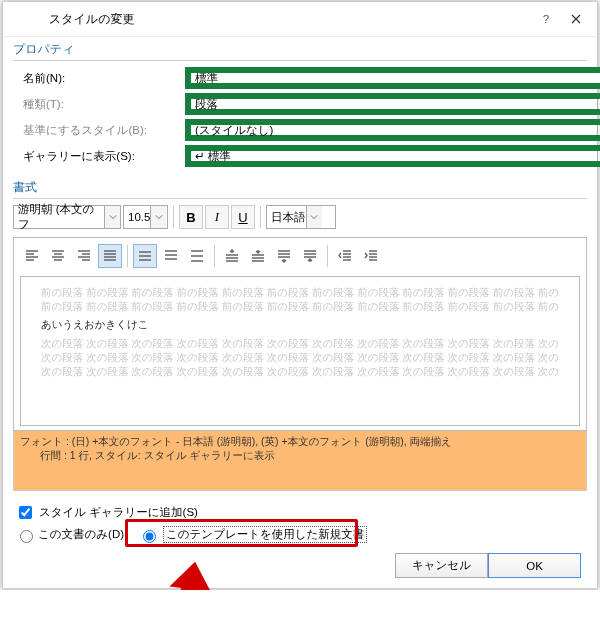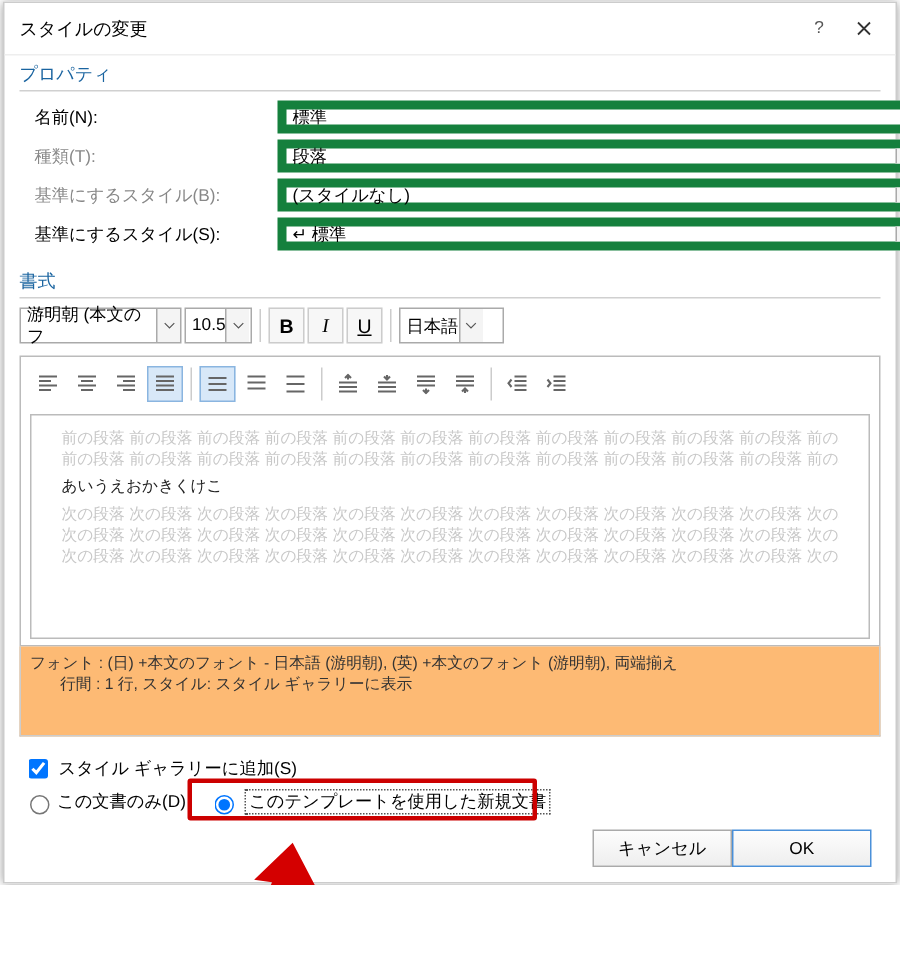--- a/index.html
+++ b/index.html
@@ -1,20 +1,20 @@
 <!DOCTYPE html>
 <html><head>
 <meta charset="utf-8">
 <style>
   * { box-sizing: border-box; }
   body { margin: 0; padding: 0; font-family: "Meiryo UI", "MS UI Gothic", sans-serif; font-size: 11.5px; background: #fff; }
   .shadow-wrap { width: 596px; margin: 1px auto; box-shadow: 0 0 6px rgba(0,0,0,.4); background:#fff; position:relative; }
   .win { background: #fff; border: 1px solid #ccc; }
   .titlebar { display:flex; align-items:center; padding:6px 6px 6px 10px; border-bottom:1px solid #eee; }
-  .titlebar .title { flex:1; font-size:12px; }
+  .titlebar .title { flex:1; font-size:12px;margin-left:36px; }
   .titlebar .btn { width:30px; height:22px; display:flex; align-items:center; justify-content:center; color:#555; }
   .body { padding: 0 10px 10px 10px; }
   .section-hdr { color:#1a64a0; font-size:12px; padding:4px 0 2px 0; border-bottom:1px solid #d0d0d0; margin-bottom:6px;}
   .prop-grid { display:grid; grid-template-columns: 140px 1fr; row-gap:4px; align-items:center; margin-bottom:8px;}
   .prop-grid label { padding-left:10px; }
   .prop-grid label.disabled { color:#888; }
   input[type=text].tb, .combo { height:22px; border:6px solid #15803d; background:#fff; font-family:Liberation Sans, sans-serif; font-size:11.5px; padding:0 4px;margin-left:32px; }
   input[type=text].tb { width:100%; }
   .combo { display:flex; align-items:center; width:100%; }
   .combo span { flex:1; overflow:hidden; white-space:nowrap; }
@@ -94,21 +94,21 @@
       <label class="disabled">基準にするスタイル(B):</label>
       <div class="combo">
         <span>(スタイルなし)</span>
         <div class="dd">
               <svg viewBox="0 0 10 10">
                 <path d="M1 3 L5 7 L9 3" fill="none" stroke="#555"></path>
               </svg>
             </div>
       </div>
 
-      <label>基準にするスタイル(S):</label>
+      <label>ギャラリーに表示(S):</label>
       <div class="combo">
         <span>↵ 標準</span>
         <div class="dd">
               <svg viewBox="0 0 10 10">
                 <path d="M1 3 L5 7 L9 3" fill="none" stroke="#555"></path>
               </svg>
             </div>
       </div>
     </div>
 

